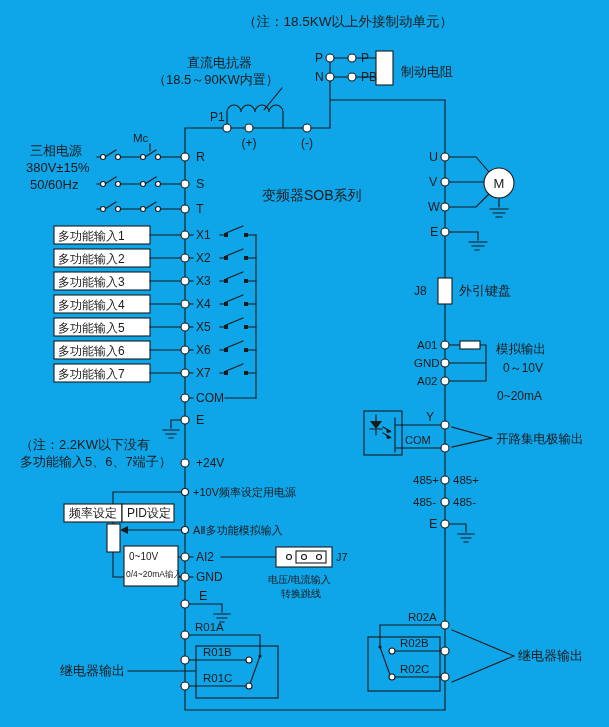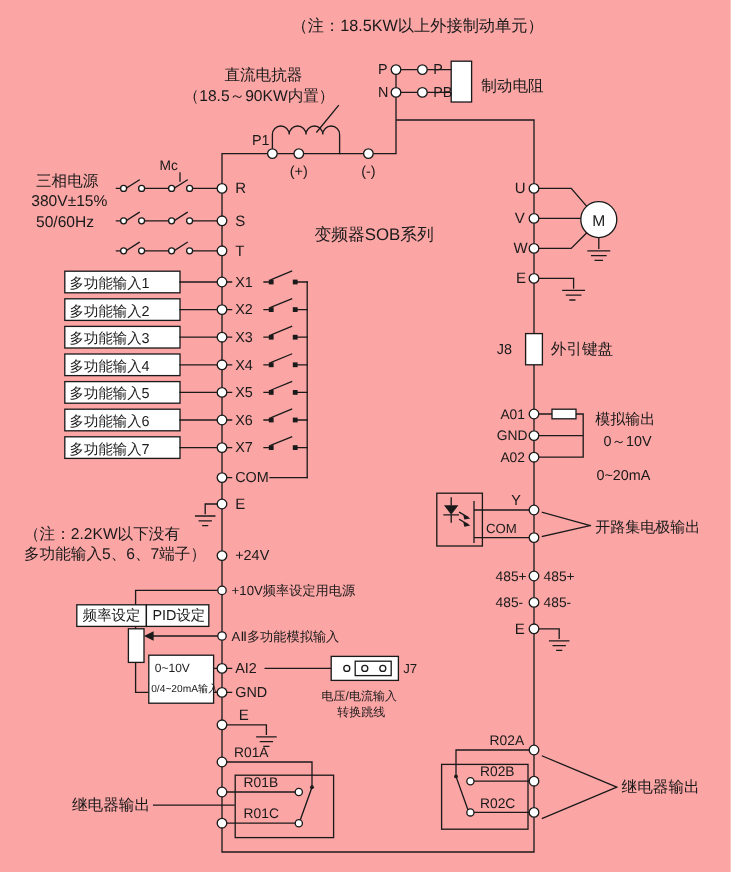--- a/index.html
+++ b/index.html
@@ -1,16 +1,16 @@
 <!DOCTYPE html>
 <html><head>
 <meta charset="utf-8">
 <style>
   html,body{margin:0;padding:0;background:#fff}
-  .stage{width:609px;height:727px;background:#fca5a5;position:relative;overflow:hidden}
+  .stage{width:609px;height:727px;background:#0ea5e9;position:relative;overflow:hidden}
   svg{display:block}
   .ln{stroke:#1a1a1a;stroke-width:1.1;fill:none;stroke-linecap:square}
   .tm{fill:#fff;stroke:#1a1a1a;stroke-width:1.1}
   .bx{fill:none;stroke:#1a1a1a;stroke-width:1.1}
   .fl{fill:#1a1a1a;stroke:none}
   text{fill:#1a1a1a;font-family:"Liberation Sans","DejaVu Sans",sans-serif}
   .t14{font-size:14px}.t135{font-size:13.5px}.t13{font-size:13px}.t125{font-size:12.5px}
   .t12{font-size:12px}.t115{font-size:11.5px}.t11{font-size:11px}.t10{font-size:10px}.t9{font-size:8.5px}
   .mid{text-anchor:middle}
 </style>

